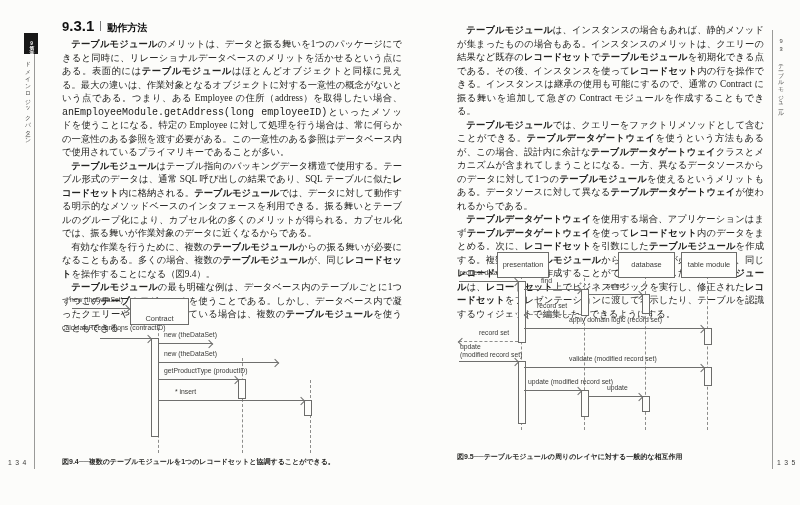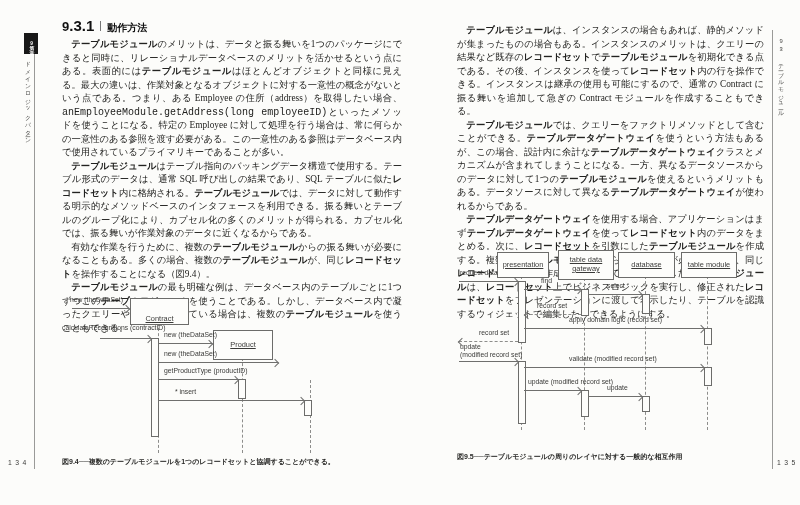--- a/index.html
+++ b/index.html
@@ -33,21 +33,21 @@
   .h-title { font-size:10px; }
   
   .textcol { position:absolute; font-size:9.3px; line-height:13.5px; text-align:justify; color:#222220; }
   .textcol p { margin:0; text-indent:1em; }
   .textcol .b { font-family:"Liberation Sans", sans-serif; font-weight:bold; }
   .textcol .m { font-family:"Liberation Mono", monospace; font-size:10px; }
   
   .fig { position:absolute; }
   .life { position:absolute; width:0; border-left:1px dashed #8d8d8b; }
   .obox { position:absolute; border:1px solid #6c6c6a; background:#fdfdfb; display:flex; flex-direction:column; align-items:center; justify-content:center; font:7.4px "Liberation Sans",sans-serif; color:#3a3a38; line-height:8.6px; }
-  .obox span { text-decoration:underline; white-space:nowrap; }
+  .obox span { white-space:nowrap; }
   .act { position:absolute; width:6px; border:1px solid #6c6c6a; background:#fdfdfb; }
   .msg { position:absolute; height:0; border-top:1px solid #6f6f6d; }
   .msg.dashed { border-top-style:dashed; border-top-color:#8d8d8b; }
   .ah { position:absolute; width:5px; height:5px; border-top:1px solid #6f6f6d; border-right:1px solid #6f6f6d; }
   .ah.r { right:0; top:-3px; transform:rotate(45deg); }
   .ah.l { left:0; top:-3px; transform:rotate(225deg); }
   .lbl { position:absolute; font:6.8px "Liberation Sans",sans-serif; color:#3a3a38; white-space:nowrap; }
   .figcap { position:absolute; font:bold 7px "Liberation Sans",sans-serif; color:#2a2a28; }
 </style>
 </head>
@@ -85,23 +85,20 @@
     <div class="life" style="left:180px; top:63px; height:95px;"></div>
     <div class="life" style="left:248px; top:85px; height:73px;"></div>
 
     <div class="act" style="left:89px; top:43px; height:97px;"></div>
     <div class="act" style="left:176px; top:84px; height:18px;"></div>
     <div class="act" style="left:242px; top:105px; height:14px;"></div>
 
     <div class="obox" style="left:68px; top:3px; width:57px; height:25px;justify-content:flex-end;">
       <span>Contract</span>
     </div>
-    <div class="obox" style="left:151px; top:35px; width:58px; height:28px;">
-      <span>Product</span>
-    </div>
 
     <div class="lbl" style="left:8px; top:1px;">new (theDataSet)</div>
     <div class="msg" style="left:10px; top:13px; width:57px;">
         <span class="ah r"></span>
       </div>
 
     <div class="lbl" style="left:0px; top:29px;">calculateRecognitions (contractID)</div>
     <div class="msg" style="left:38px; top:43px; width:51px;">
         <span class="ah r"></span>
       </div>
@@ -146,24 +143,20 @@
     <div class="act" style="left:124px; top:41px; height:25px;"></div>
     <div class="act" style="left:124px; top:142px; height:25px;"></div>
     <div class="act" style="left:185px; top:46px; height:18px;"></div>
     <div class="act" style="left:185px; top:148px; height:14px;"></div>
     <div class="act" style="left:247px; top:80px; height:15px;"></div>
     <div class="act" style="left:247px; top:119px; height:17px;"></div>
 
     <div class="obox" style="left:40px; top:4px; width:50px; height:24px;">
       <span>presentation</span>
     </div>
-    <div class="obox" style="left:101px; top:2px; width:54px; height:28px;">
-      <span>table data</span>
-      <span>gateway</span>
-    </div>
     <div class="obox" style="left:161px; top:4px; width:55px; height:24px;">
       <span>database</span>
     </div>
     <div class="obox" style="left:224px; top:4px; width:54px; height:24px;">
       <span>table module</span>
     </div>
 
     <div class="lbl" style="left:3px; top:21px;">request data</div>
     <div class="msg" style="left:2px; top:33px; width:59px;">
         <span class="ah r"></span>

